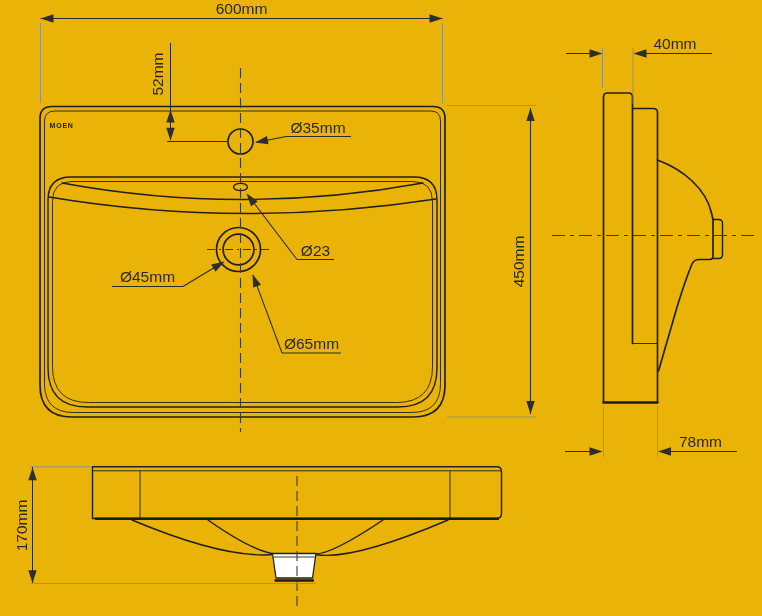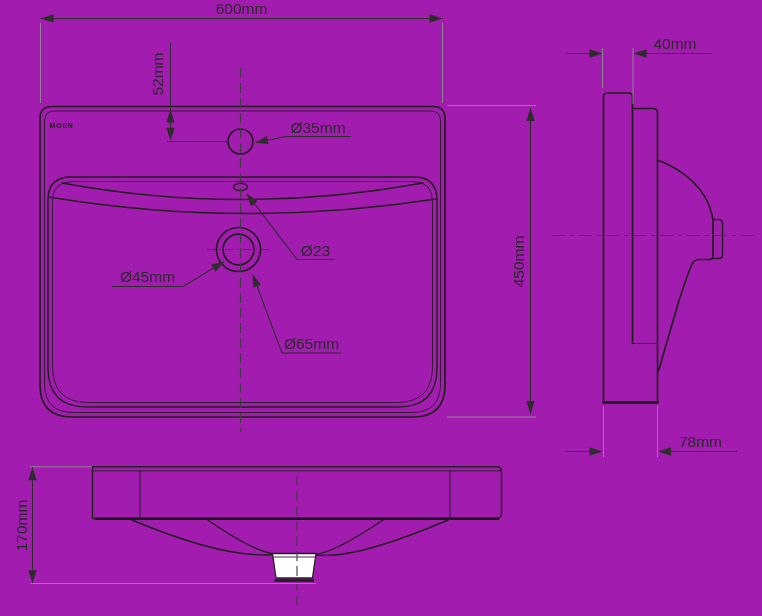--- a/index.html
+++ b/index.html
@@ -1,16 +1,16 @@
 <!DOCTYPE html>
 <html><head>
 <meta charset="utf-8">
 <style>
   html,body{margin:0;padding:0;background:#ffffff;}
-  .sheet{position:relative;width:762px;height:616px;background:#a21caf;overflow:hidden;}
+  .sheet{position:relative;width:762px;height:616px;background:#eab308;overflow:hidden;}
   svg{display:block;}
   .s-main{stroke:#231f20;stroke-width:1.7;fill:none;stroke-linecap:round;stroke-linejoin:round;}
   .s-mid{stroke:#231f20;stroke-width:1.4;fill:none;stroke-linecap:round;stroke-linejoin:round;}
   .s-thin{stroke:#231f20;stroke-width:0.9;fill:none;stroke-linejoin:round;}
   .s-thick{stroke:#1b1b1b;stroke-width:2.5;fill:none;stroke-linecap:butt;}
   .s-dim{stroke:#2d2d2d;stroke-width:1.05;fill:none;}
   .s-ext{stroke:#8f8f8f;stroke-width:0.9;fill:none;}
   .s-center{stroke:#3c3c3c;stroke-width:1.1;fill:none;}
   .arrow{fill:#2d2d2d;stroke:none;}
   text{font-family:"Liberation Sans",sans-serif;font-size:15.5px;fill:#2a2a2a;}

